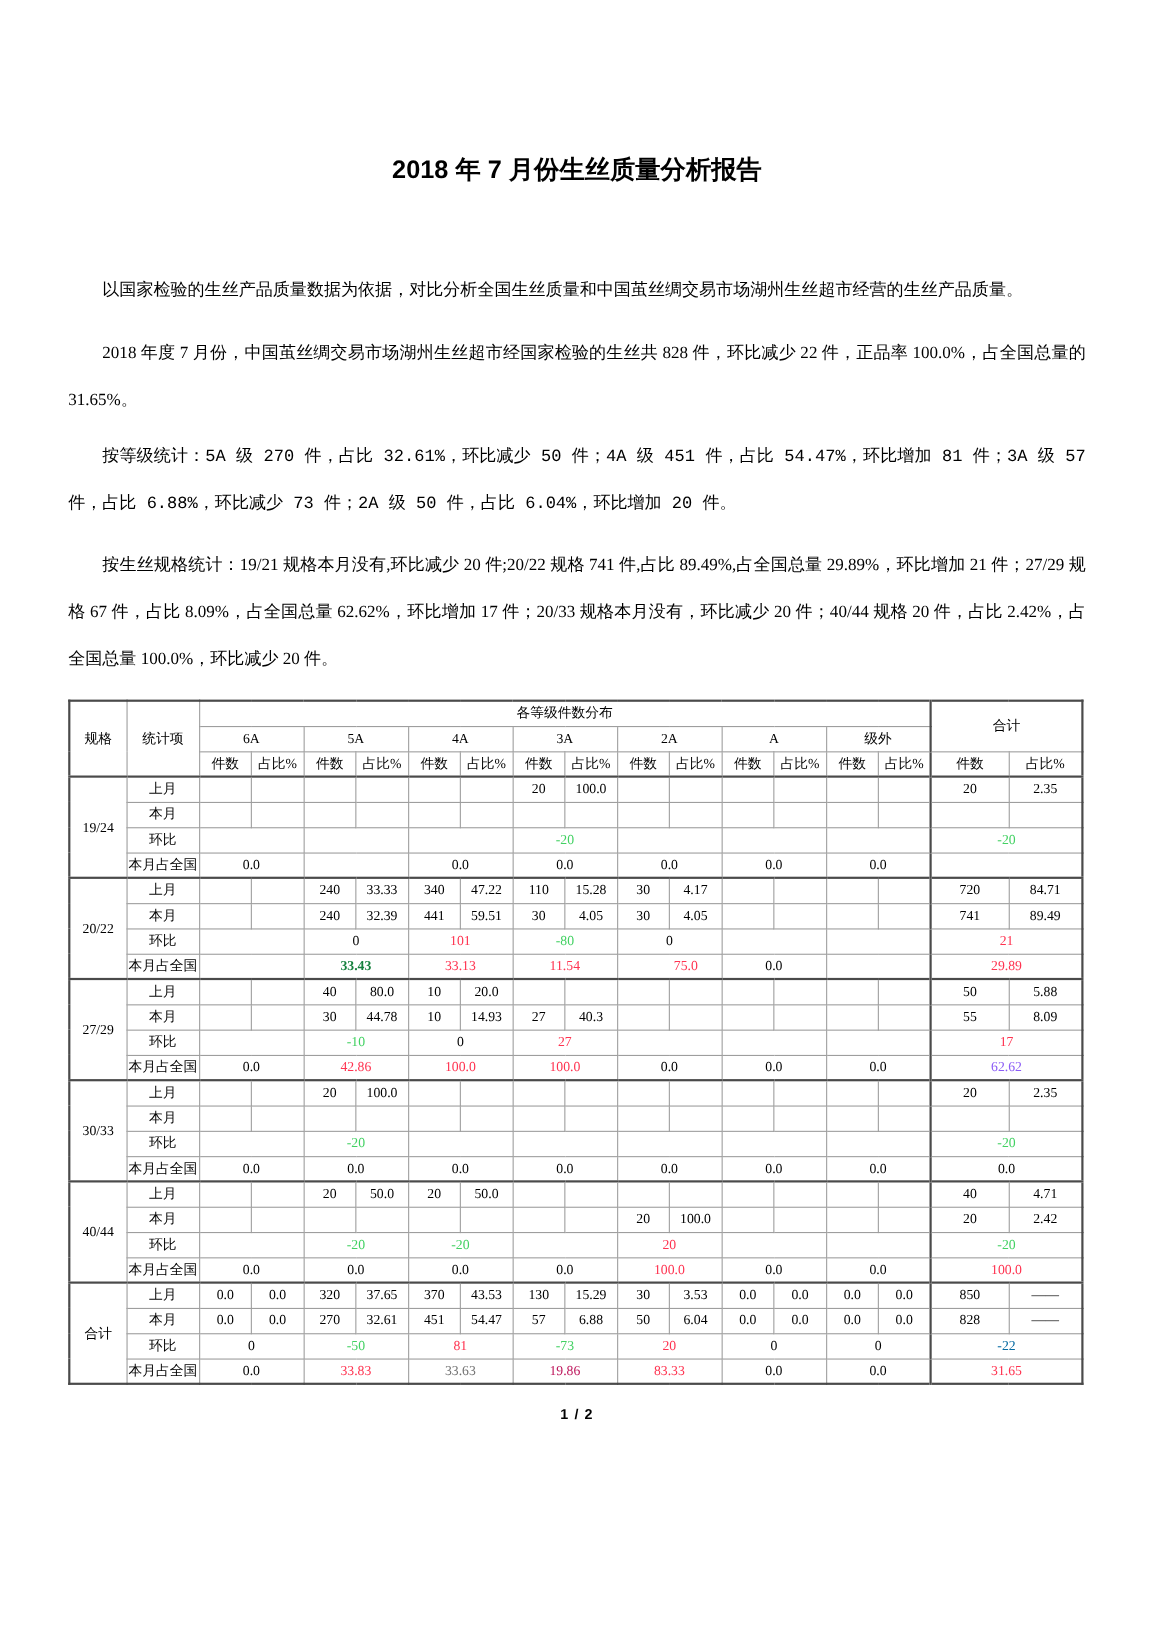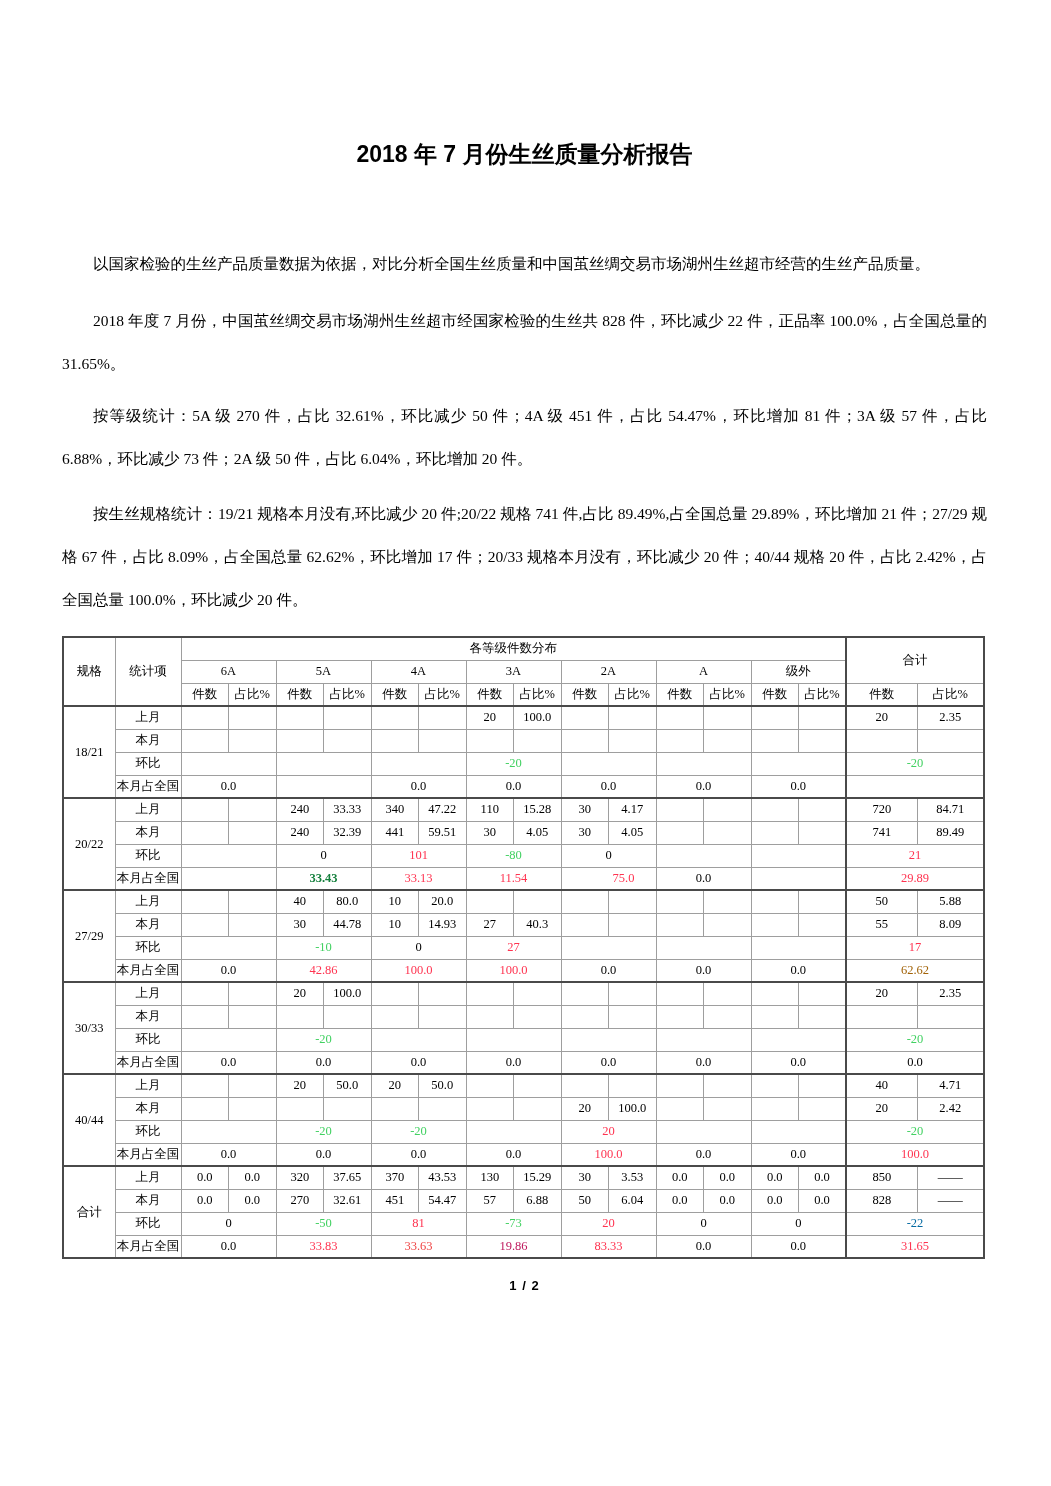--- a/index.html
+++ b/index.html
@@ -33,21 +33,21 @@
   #para-intro { margin-top: 74px; }
   h2.section-heading {
     margin: 24px 0 0 28px;
     font-size: 18.5px;
     line-height: 24px;
     font-weight: bold;
     font-family: "Liberation Sans", "DejaVu Sans", sans-serif;
   }
   h2.section-heading .u { border-bottom: 1px solid #8a8a8a; padding-bottom: 2px; }
   #para-1 { margin-top: 14px; }
-  #para-2 { margin-top: 9px; }
+  #para-2 { margin-top: 9px; font-family: Liberation Mono, monospace; }
   #para-3 { margin-top: 12px; }
 
   table.report-table {
     border-collapse: collapse;
     table-layout: fixed;
     width: 922px;
     margin-top: 15px;
     font-size: 12.5px;
     border: 2px solid #4a4a4a;
   }
@@ -140,21 +140,21 @@
             <th>件数</th>
             <th>占比%</th>
             <th>件数</th>
             <th>占比%</th>
             <th class="dark-left">件数</th>
             <th>占比%</th>
           </tr>
         </thead>
       <tbody>
           <tr class="group-start">
-            <td rowspan="4">18/21</td>
+            <td rowspan="4">19/24</td>
             <td>上月</td>
             <td></td>
             <td></td>
             <td></td>
             <td></td>
             <td></td>
             <td></td>
             <td>20</td>
             <td>100.0</td>
             <td></td>
@@ -320,21 +320,21 @@
           </tr>
           <tr>
             <td>本月占全国</td>
             <td colspan="2">0.0</td>
             <td colspan="2" style="color: rgb(255, 51, 80);">42.86</td>
             <td colspan="2" style="color: rgb(255, 51, 80);">100.0</td>
             <td colspan="2" style="color: rgb(255, 51, 80);">100.0</td>
             <td colspan="2">0.0</td>
             <td colspan="2">0.0</td>
             <td colspan="2">0.0</td>
-            <td colspan="2" class="dark-left" style="color: #a16207; margin-left: 16px;">62.62</td>
+            <td colspan="2" class="dark-left" style="color: #8b5cf6; margin-left: 16px;">62.62</td>
           </tr>
           <tr class="group-start">
             <td rowspan="4">30/33</td>
             <td>上月</td>
             <td></td>
             <td></td>
             <td>20</td>
             <td>100.0</td>
             <td></td>
             <td></td>
@@ -498,21 +498,21 @@
             <td colspan="2" style="color: rgb(66, 209, 98);">-73</td>
             <td colspan="2" style="color: rgb(255, 51, 80);">20</td>
             <td colspan="2">0</td>
             <td colspan="2">0</td>
             <td colspan="2" class="dark-left" style="color: #0369a1;">-22</td>
           </tr>
           <tr>
             <td>本月占全国</td>
             <td colspan="2">0.0</td>
             <td colspan="2" style="color: rgb(255, 51, 80);">33.83</td>
-            <td colspan="2" style="color: #ef4444;">33.63</td>
+            <td colspan="2" style="color: #737373;">33.63</td>
             <td colspan="2" style="color: #be185d;">19.86</td>
             <td colspan="2" style="color: rgb(255, 51, 80);">83.33</td>
             <td colspan="2">0.0</td>
             <td colspan="2">0.0</td>
             <td colspan="2" class="dark-left" style="color: rgb(255, 51, 80);">31.65</td>
           </tr>
         </tbody>
     </table>
 
     <div class="page-footer">1 / 2</div>

